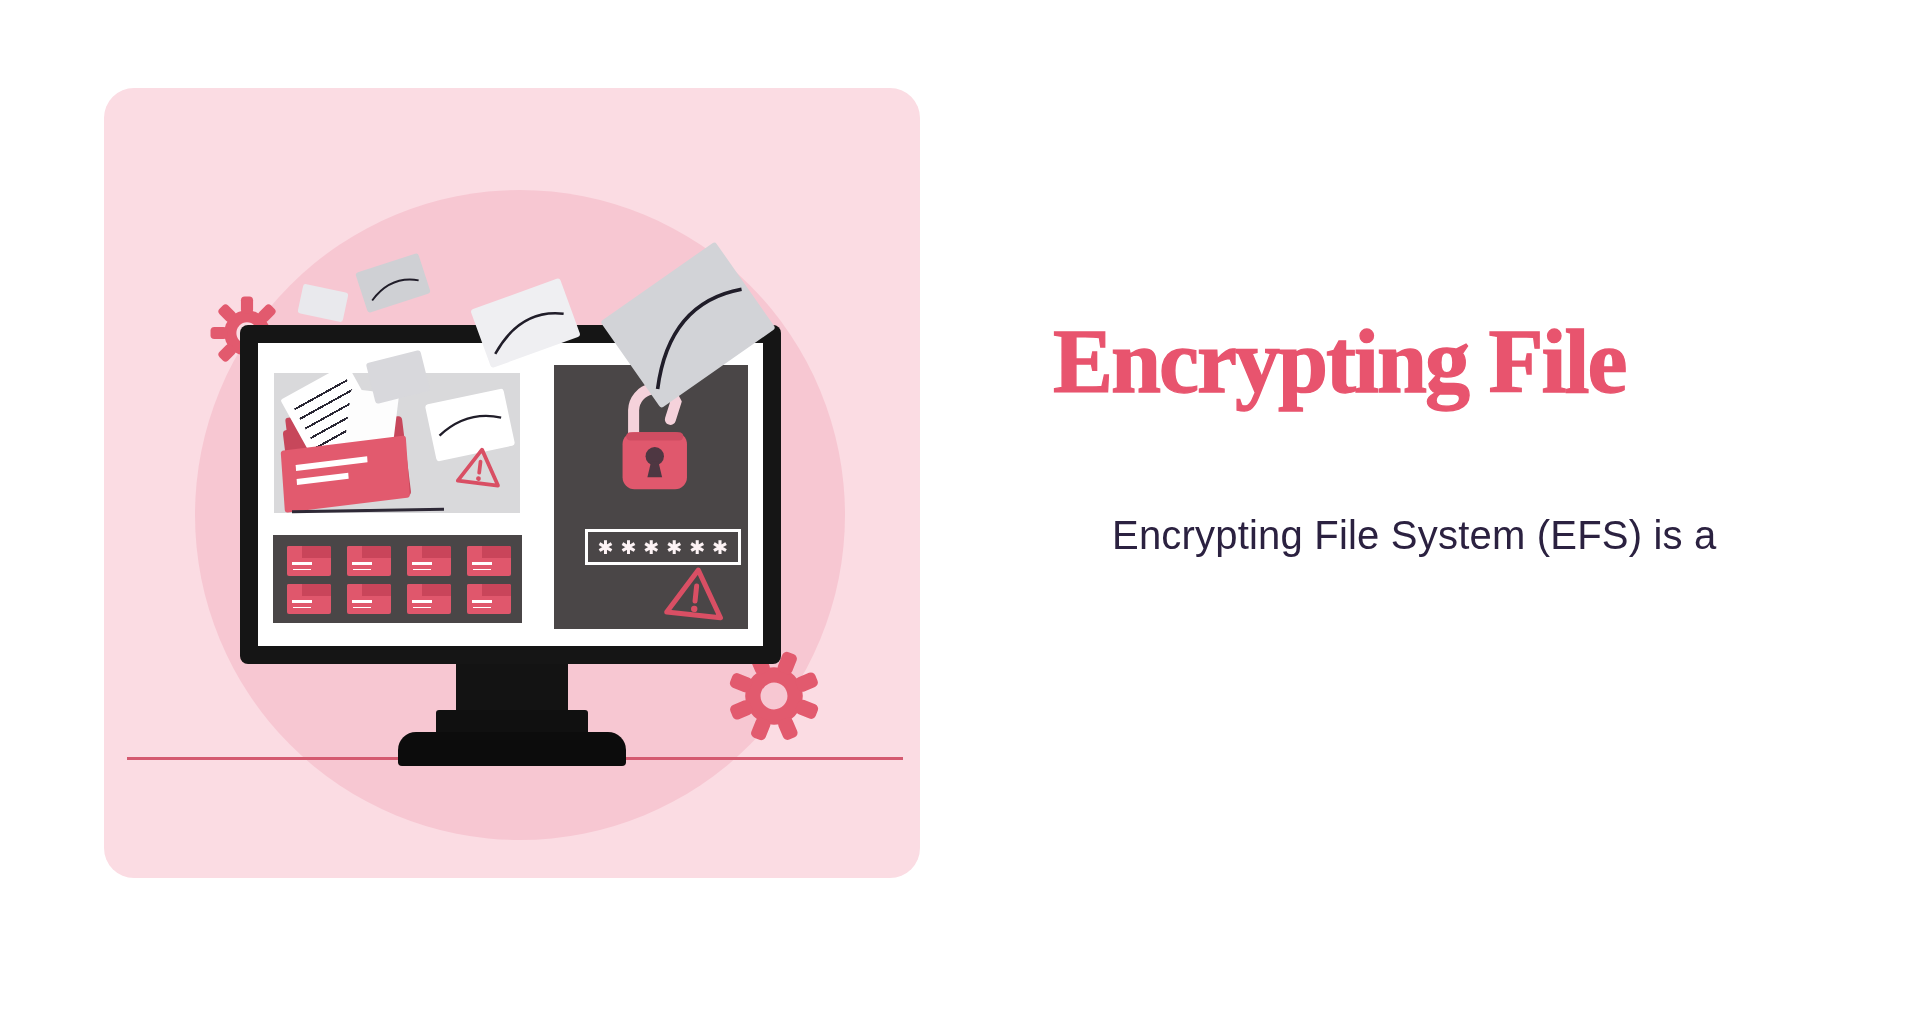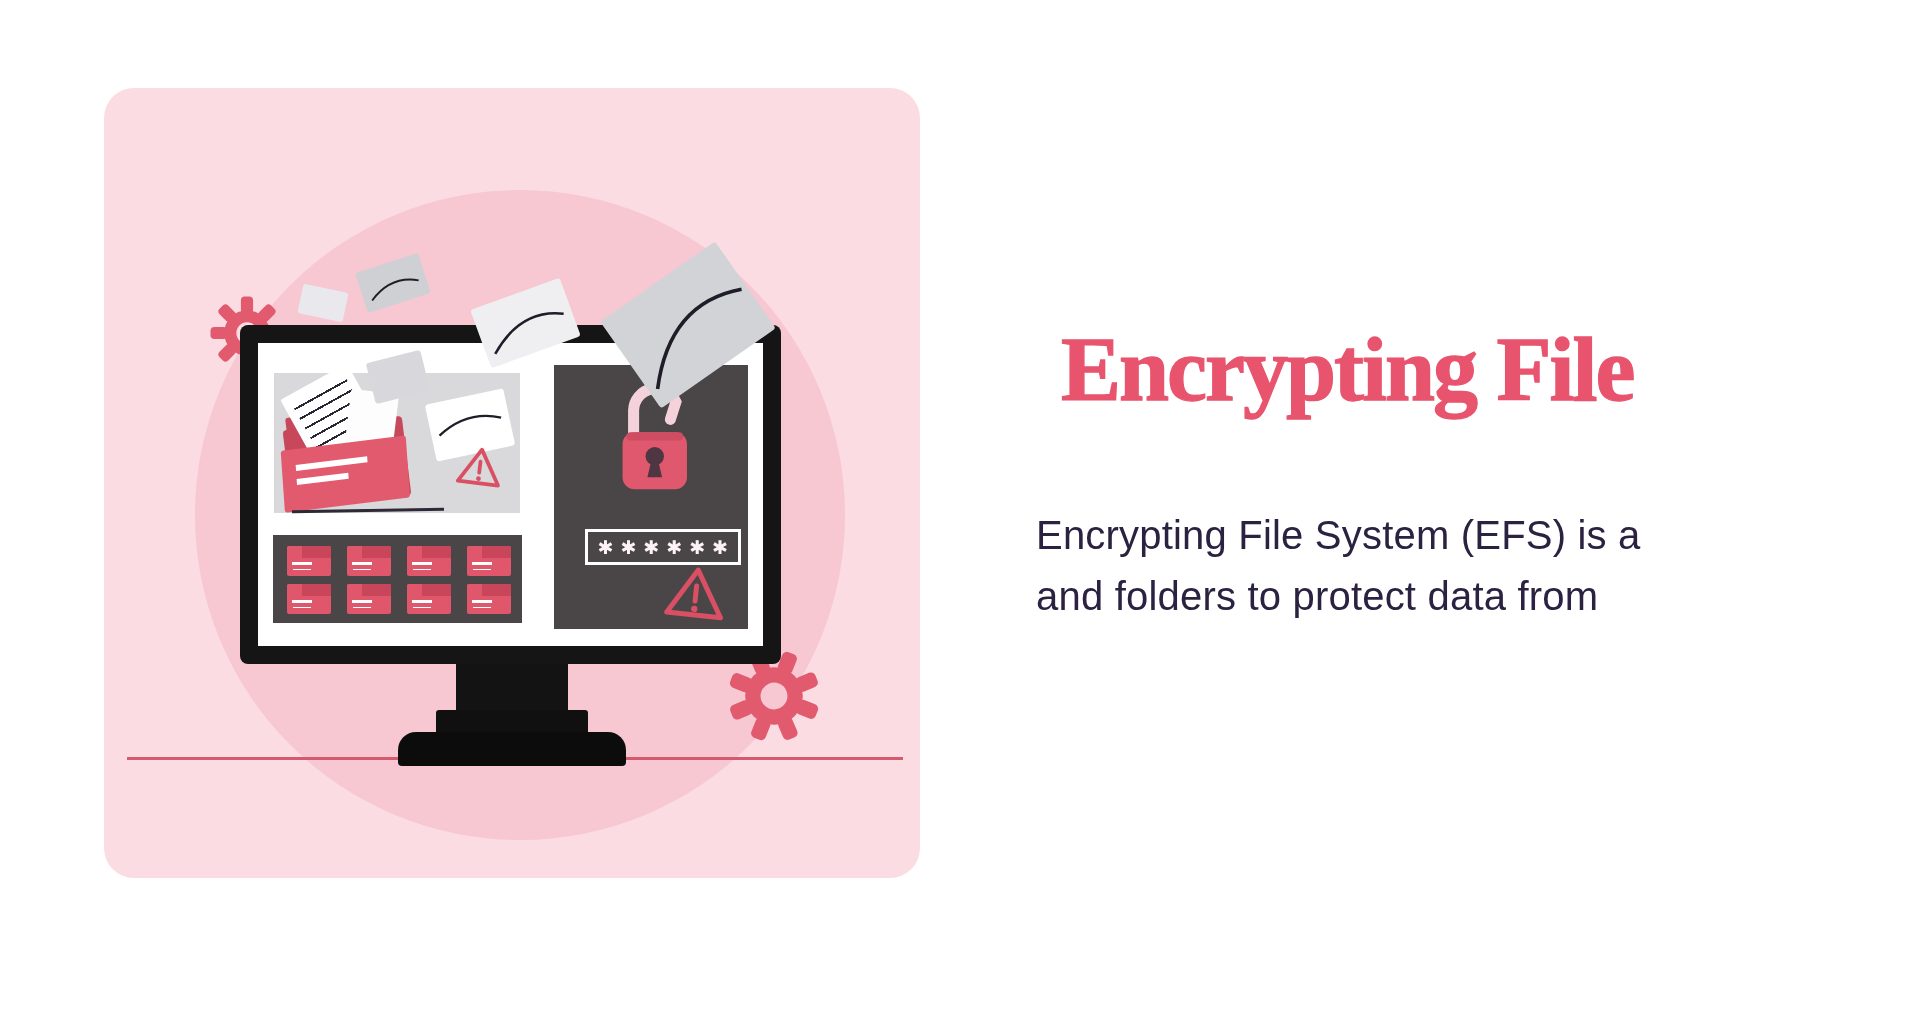--- a/index.html
+++ b/index.html
@@ -78,21 +78,21 @@
   .pw-box{position:absolute;left:585px;top:529px;width:150px;height:30px;border:3px solid #ffffff;
         z-index:7;display:flex;align-items:center;justify-content:center;}
   .pw-text{color:#fdf3f5;font-family:"DejaVu Sans", sans-serif;font-size:19px;font-weight:bold;
         letter-spacing:7px;text-indent:7px;line-height:1;}
 
   
   .hero-title{position:absolute;left:1045px;top:302px;z-index:2;
         font-family:"Liberation Serif","DejaVu Serif",serif;font-weight:bold;
         font-size:90px;line-height:104px;letter-spacing:-2px;color:#e8546e;
         -webkit-text-stroke:1.3px #e8546e;}
-  .hero-body{position:absolute;left:1036px;top:505px;z-index:2;
+  .hero-body{position:absolute;left:1112px;top:505px;z-index:2;
         font-size:40px;line-height:61px;color:#2b2140;letter-spacing:0.2px;}
 </style>
 </head>
 <body>
 
 <div class="stage">
 
   <div class="card"></div>
   <div class="big-circle"></div>
 
@@ -204,21 +204,20 @@
   </div>
 
   <div class="pw-box">
     <span class="pw-text">✱✱✱✱✱✱</span>
   </div>
 
   <div class="stand-neck"></div>
   <div class="stand-tier"></div>
   <div class="stand-base"></div>
 
-  <h1 class="hero-title" style="margin:16px;text-align:center;">
+  <h1 class="hero-title" style="margin:8px;text-align:center;">
     <div>Encrypting File</div>
   </h1>
   <div class="hero-body">
     <div>Encrypting File System (EFS) is a</div>
-    <div>and folders to protect data from</div>
   </div>
 
 </div>
 
 </body></html>

